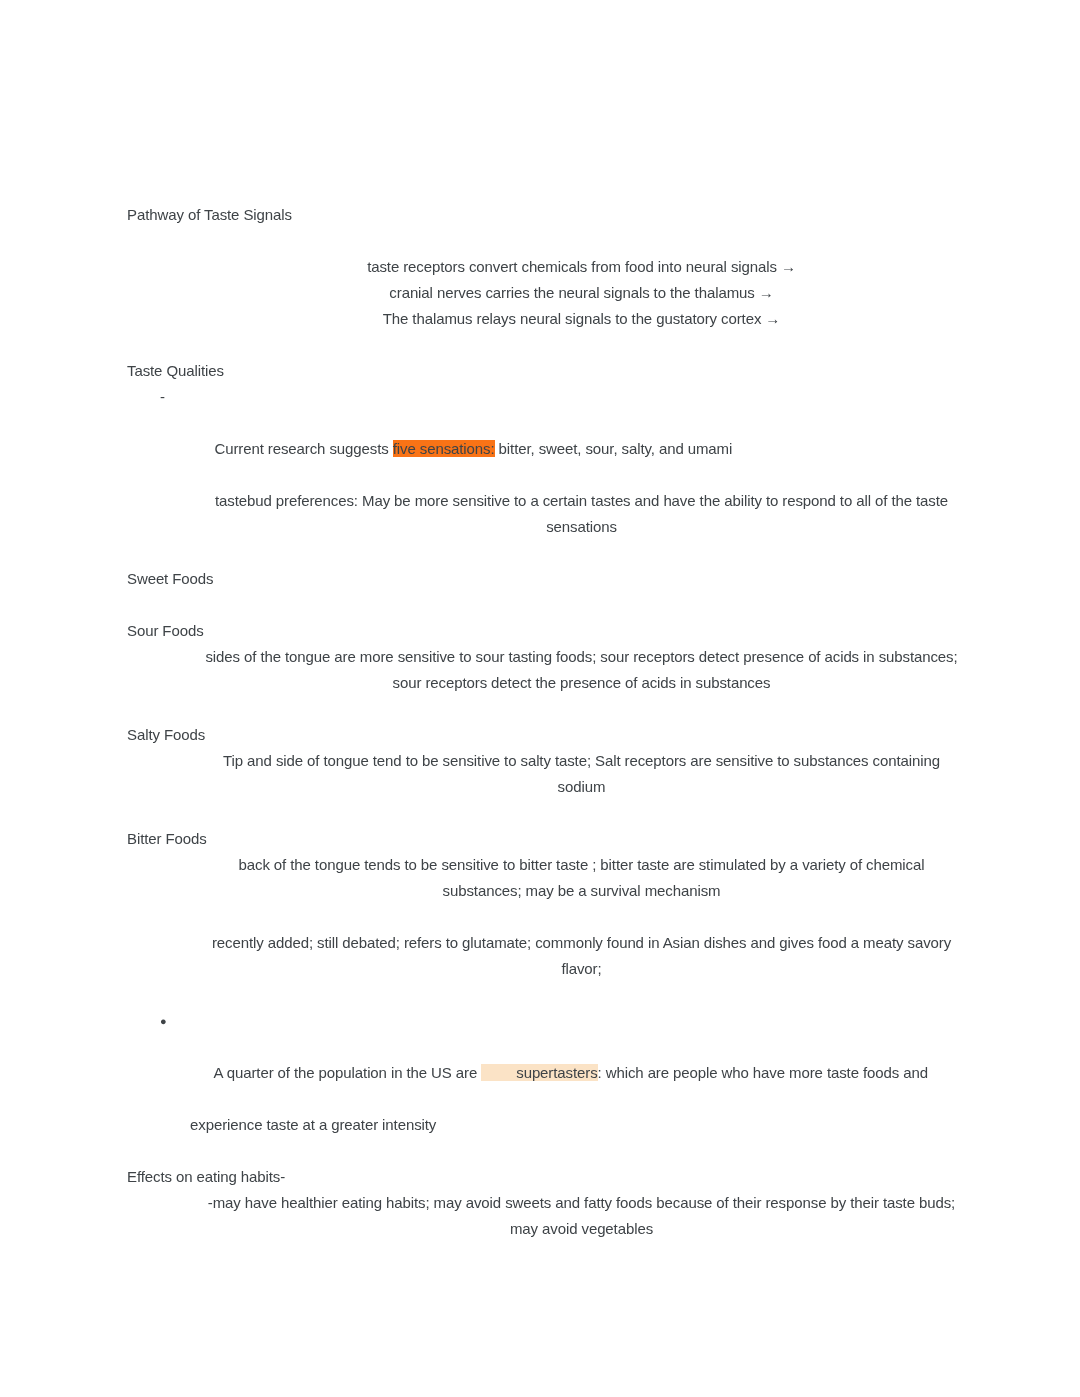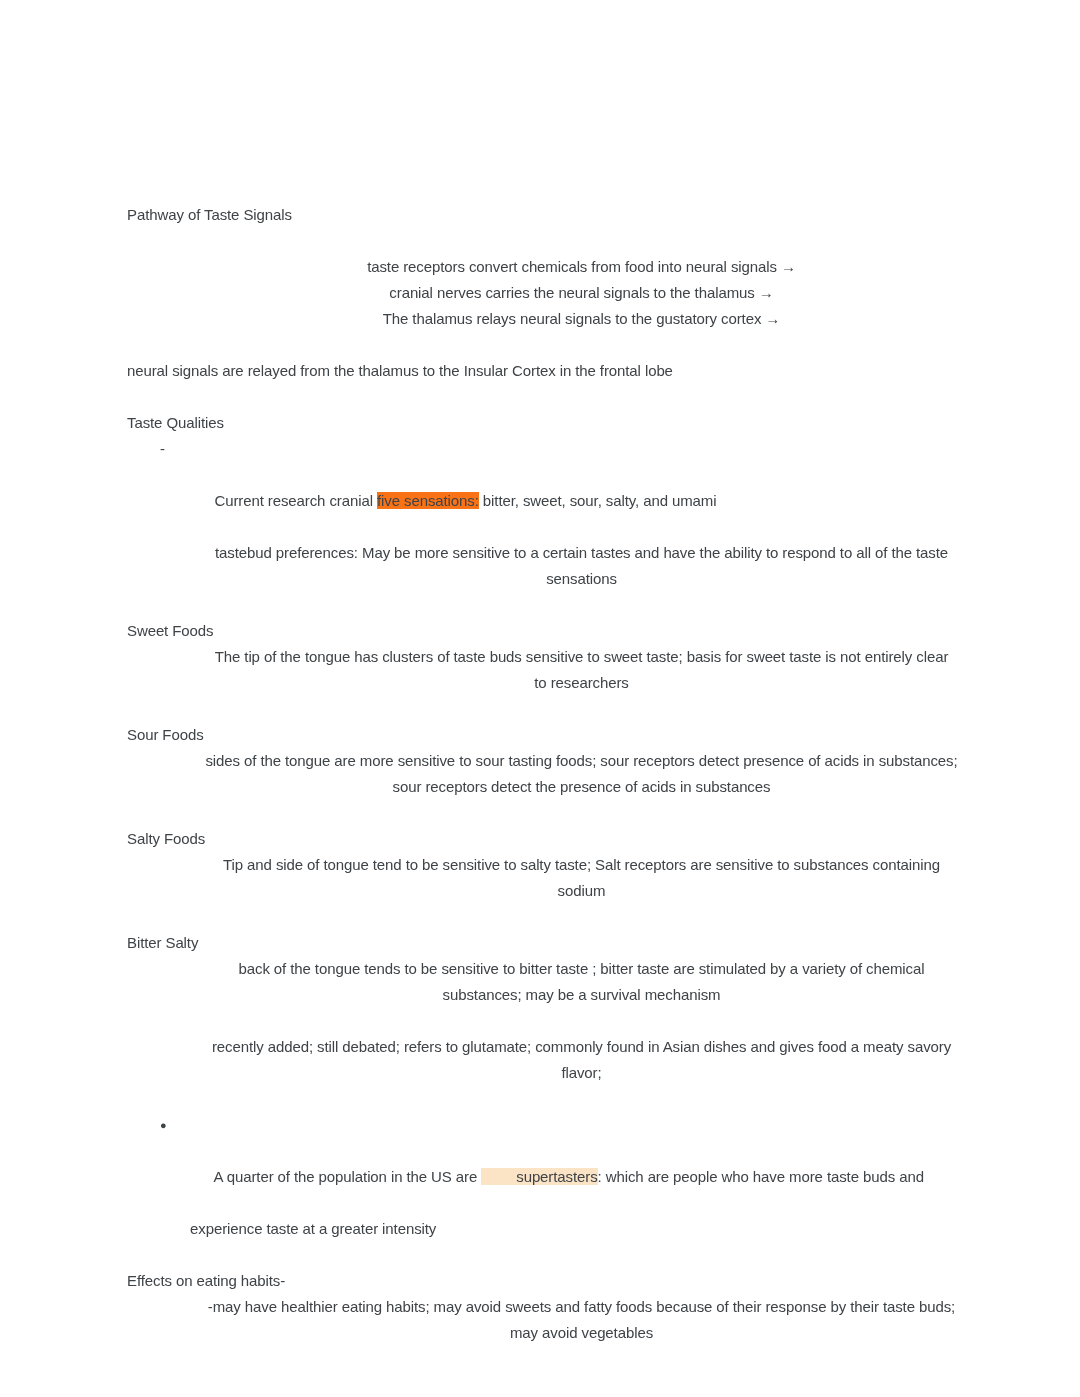--- a/index.html
+++ b/index.html
@@ -48,67 +48,62 @@
   <div class="section">
     <div class="line">Pathway of Taste Signals</div>
   </div>
 
   <div class="section">
     <div class="lines">taste receptors convert chemicals from food into neural signals →
 cranial nerves carries the neural signals to the thalamus →
 The thalamus relays neural signals to the gustatory cortex →</div>
   </div>
 
-  <div class="section">
-    <div class="line">neural signals are relayed from the thalamus to the Insular Cortex in the frontal lobe</div>
-  </div>
 
   <div class="section">
     <div class="line">Taste Qualities</div>
     <div class="indent-line">
       <span class="marker">-</span>
-      <span>Current research cranial </span><mark class="hl-red">five sensations:</mark><span> bitter, sweet, sour, salty, and umami</span>
+      <span>Current research suggests </span><mark class="hl-red">five sensations:</mark><span> bitter, sweet, sour, salty, and umami</span>
     </div>
     <div class="lines">tastebud preferences: May be more sensitive to a certain tastes and have the ability to respond to all of the taste
 sensations</div>
   </div>
 
   <div class="section">
     <div class="line">Sweet Foods</div>
-    <div class="lines">The tip of the tongue has clusters of taste buds sensitive to sweet taste; basis for sweet taste is not entirely clear
-to researchers</div>
   </div>
 
   <div class="section">
     <div class="line">Sour Foods</div>
     <div class="lines">sides of the tongue are more sensitive to sour tasting foods; sour receptors detect presence of acids in substances;
 sour receptors detect the presence of acids in substances</div>
   </div>
 
   <div class="section">
     <div class="line">Salty Foods</div>
     <div class="lines">Tip and side of tongue tend to be sensitive to salty taste; Salt receptors are sensitive to substances containing
 sodium</div>
   </div>
 
   <div class="section">
-    <div class="line">Bitter Salty</div>
+    <div class="line">Bitter Foods</div>
     <div class="lines">back of the tongue tends to be sensitive to bitter taste ; bitter taste are stimulated by a variety of chemical
 substances; may be a survival mechanism</div>
   </div>
 
   <div class="section">
     <div class="lines">recently added; still debated; refers to glutamate; commonly found in Asian dishes and gives food a meaty savory
 flavor;</div>
   </div>
 
   <div class="section">
     <div class="indent-line">
       <span class="marker bullet-glyph">●</span>
-      <span>A quarter of the population in the US are </span><mark class="hl-orange">supertasters</mark><span>: which are people who have more taste buds and</span>
+      <span>A quarter of the population in the US are </span><mark class="hl-orange">supertasters</mark><span>: which are people who have more taste foods and</span>
     </div>
     <div class="indent-cont">experience taste at a greater intensity</div>
   </div>
 
   <div class="section">
     <div class="line">Effects on eating habits-</div>
     <div class="lines">-may have healthier eating habits; may avoid sweets and fatty foods because of their response by their taste buds;
 may avoid vegetables</div>
   </div>
 

